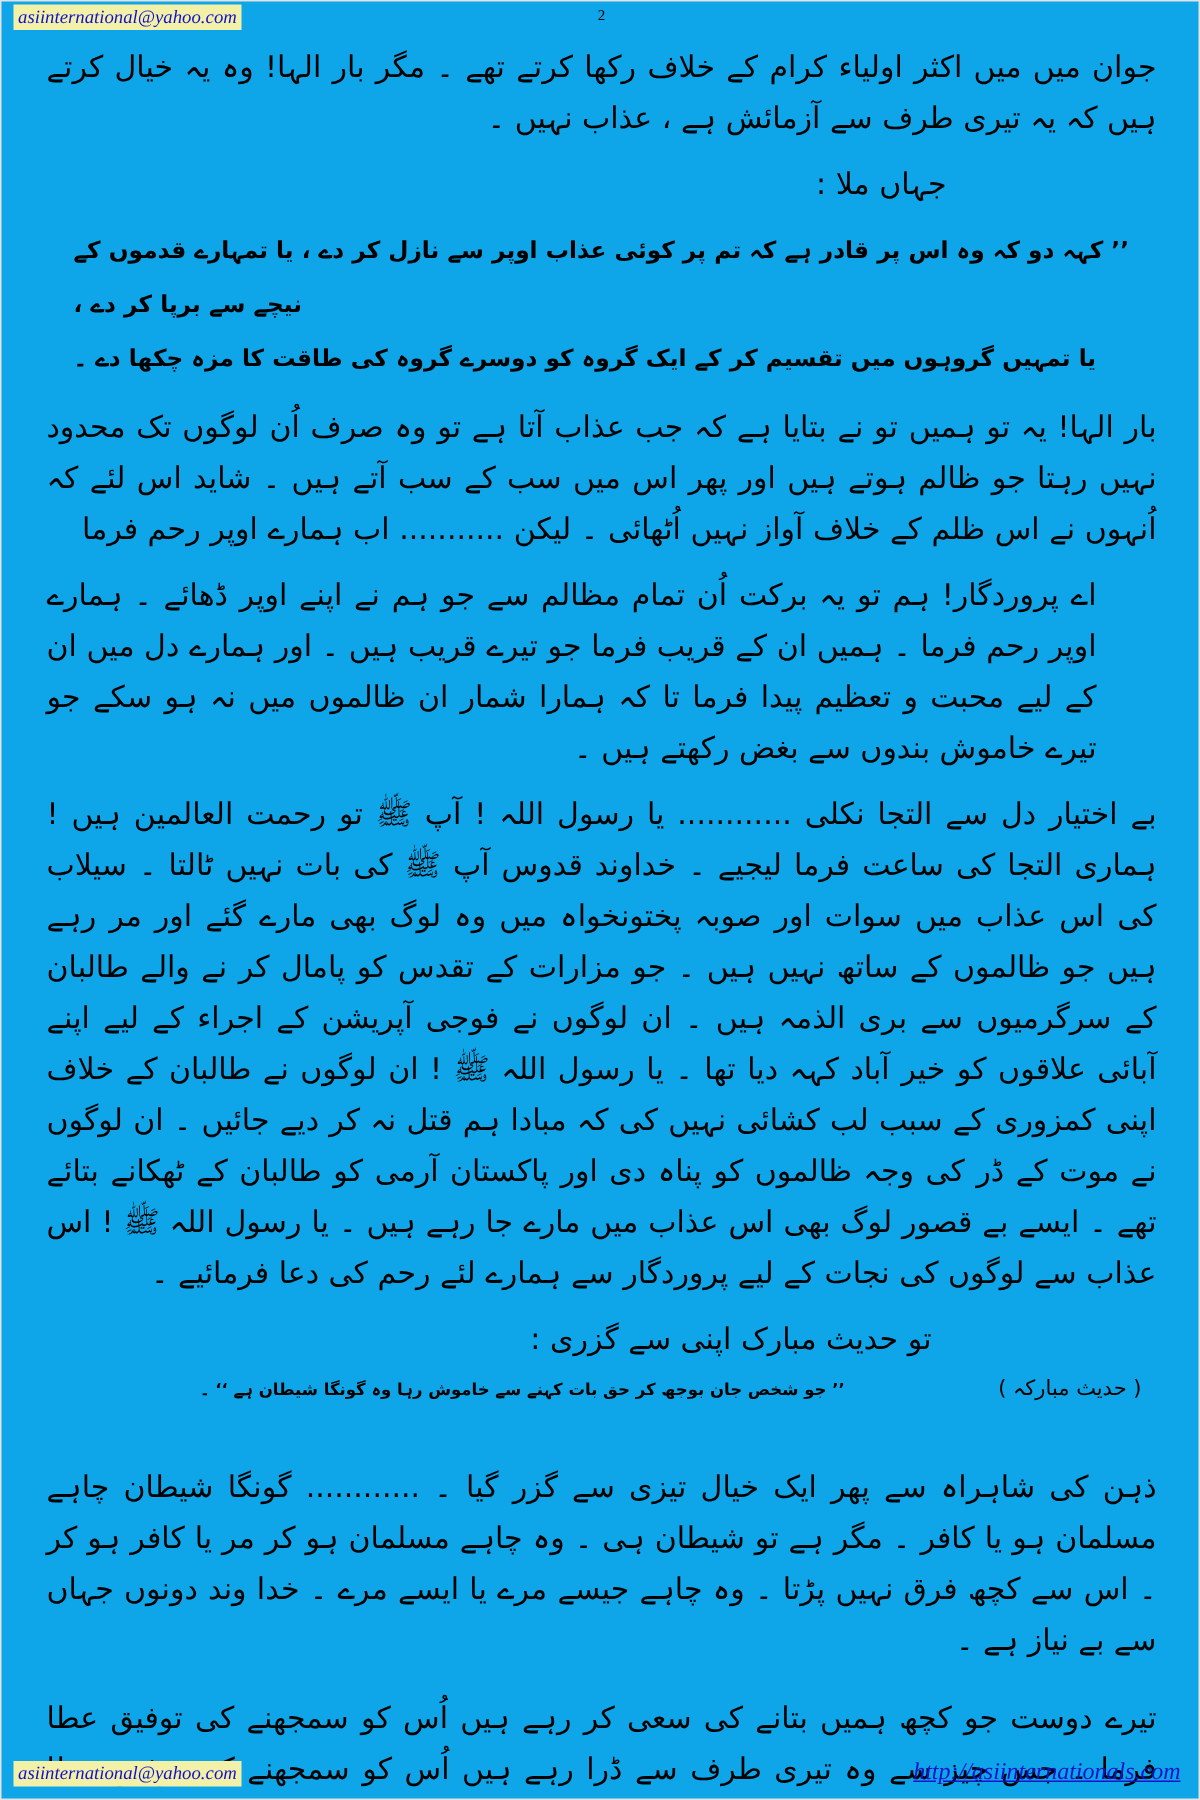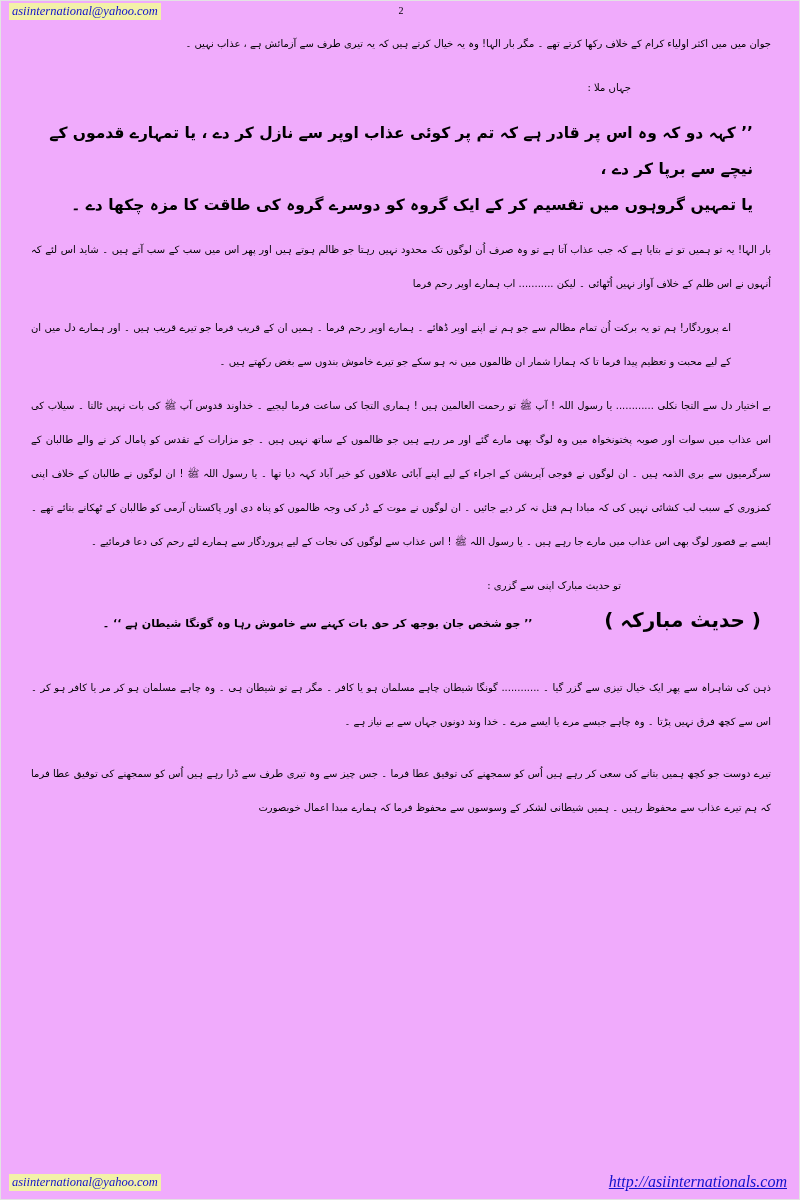--- a/index.html
+++ b/index.html
@@ -13,21 +13,21 @@
     font-family: "DejaVu Sans", sans-serif;
     color: #000000;
     position: relative;
     overflow: hidden;
   }
   .page {
     position: relative;
     width: 800px;
     height: 1200px;
     box-sizing: border-box;
-    background: #f0abfc;
+    background: #0ea5e9;
     border: 1px solid #e3e3e3;
   }
 
   
   .header-band {
     position: absolute;
     top: 0;
     left: 0;
     width: 800px;
     height: 20px;
@@ -93,21 +93,21 @@
     top: 26px;
     left: 30px;
     width: 740px;
     height: 1130px;
     direction: rtl;
     text-align: justify;
   }
   p.urdu {
     margin: 0 0 0 0;
     font-family: "DejaVu Sans", sans-serif;
-    font-size: 10px;
+    font-size: 20px;
     line-height: 34px;
     color: #000;
     direction: rtl;
     text-align: justify;
     text-align-last: right;
   }
   p.urdu.rightline { text-align: right; text-align-last: right; }
   .spacer-sm { height: 10px; }
   .spacer-md { height: 18px; }
   .spacer-lg { height: 30px; }
@@ -115,21 +115,21 @@
   .quote-block {
     margin: 0;
     padding: 0 18px 0 18px;
   }
   .quote-line {
     font-family: "DejaVu Sans", sans-serif;
     font-weight: bold;
     font-size: 15.5px;
     line-height: 36px;
     direction: rtl;
-    text-align: right;
+    text-align: left;
     color: #000;
   }
   .ref-row {
     display: flex;
     flex-direction: row-reverse;
     align-items: baseline;
     justify-content: space-between;
     direction: rtl;
   }
   .ref-row .ref-text {
@@ -158,24 +158,23 @@
     flex: 1;
     text-align: center;
     font-family: "DejaVu Sans", sans-serif;
     font-size: 11px;
     font-weight: bold;
     line-height: 34px;
   }
   .hadith-row .h-cite {
     white-space: nowrap;
     font-family: "DejaVu Sans", sans-serif;
-    font-size: 20px;
+    font-size: 14px;
     line-height: 34px;
     padding-right: 10px;
-    font-weight: bold;
   }
 </style>
 </head>
 <body>
 
 <div class="page">
 
   <div class="header-band">
     <div class="email-top">asiinternational@yahoo.com</div>
     <div class="page-number">2</div>

